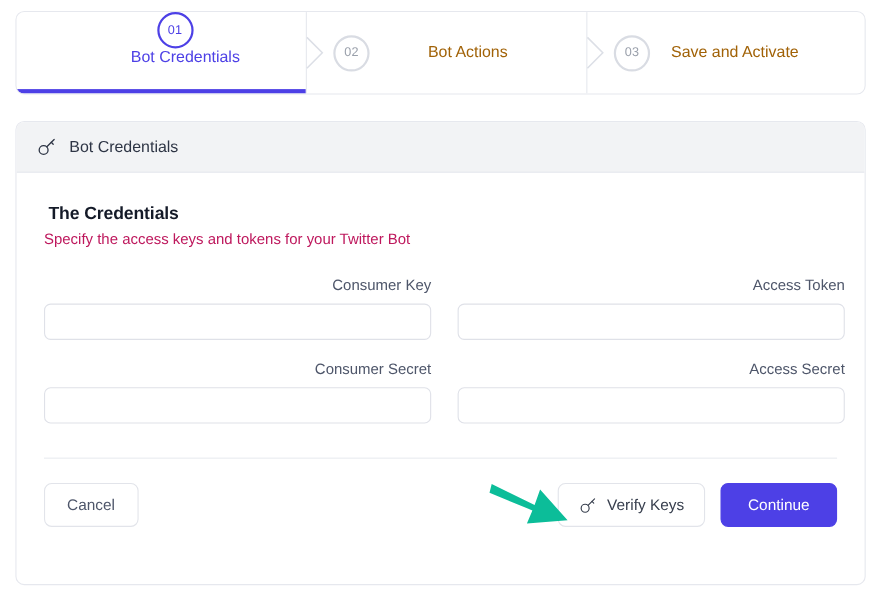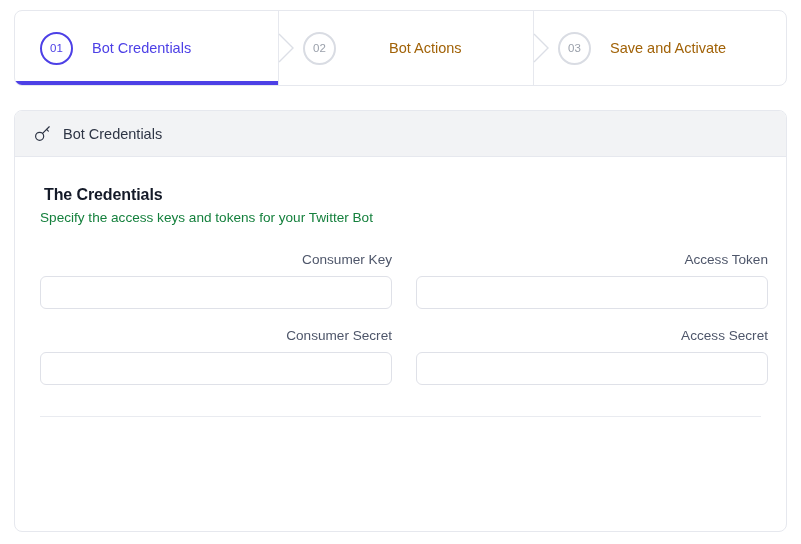--- a/index.html
+++ b/index.html
@@ -32,21 +32,21 @@
     overflow: hidden;
   }
   .step {
     position: relative;
     display: flex;
     align-items: center;
     box-sizing: border-box;
     padding-left: 25px;
     flex: 0 0 auto;
   }
-  .step-1 { width: 263px; }
+  .step-1 { width: 263px; flex-direction: column; }
   .step-2 { width: 255px; gap: 34px; }
   .step-3 { width: 253px; }
 
   .step-circle {
     width: 33px;
     height: 33px;
     border-radius: 50%;
     border: 2px solid #d9dce3;
     display: flex;
     align-items: center;
@@ -136,21 +136,21 @@
   }
   .section-title {
     font-size: 16px;
     font-weight: bold;
     color: #141a28;
     margin: 0 0 6px 4px;
     letter-spacing: -0.1px;
   }
   .section-sub {
     font-size: 13.6px;
-    color: #15803d;
+    color: #be185d;
     margin: 0;
   }
 
   .form-grid {
     margin-top: 27px;
     display: grid;
     grid-template-columns: 352px 352px;
     column-gap: 24px;
     row-gap: 19px;
   }
@@ -310,15 +310,35 @@
 
       <div>
         <label class="field-label">Access Secret</label>
         <input class="field-input" type="text" placeholder="" style="">
       </div>
 
     </div>
 
     <div class="divider"></div>
 
+    <div class="footer">
+
+      <button class="btn btn-cancel">Cancel</button>
+
+      <svg class="pointer-arrow" viewBox="0 0 82 52">
+        <path d="M3 8 L42 27 L47 13 L72 41 L35 44 L40 32 L1 16 Z" fill="#0cbd99"></path>
+      </svg>
+
+      <button class="btn btn-verify">
+        <svg class="key-icon-sm" width="17" height="17" viewBox="0 0 24 24" fill="none">
+          <circle cx="8.4" cy="15.6" r="5.1" stroke="currentColor" stroke-width="1.5"></circle>
+          <path d="M12.1 11.9 L20.5 3.5" stroke="currentColor" stroke-width="1.5" stroke-linecap="round"></path>
+          <path d="M17.2 6.8 L19.4 9.0" stroke="currentColor" stroke-width="1.5" stroke-linecap="round"></path>
+        </svg>
+        <span>Verify Keys</span>
+      </button>
+
+      <button class="btn btn-continue">Continue</button>
+
+    </div>
 
   </div>
 </div>
 
 </body></html>

